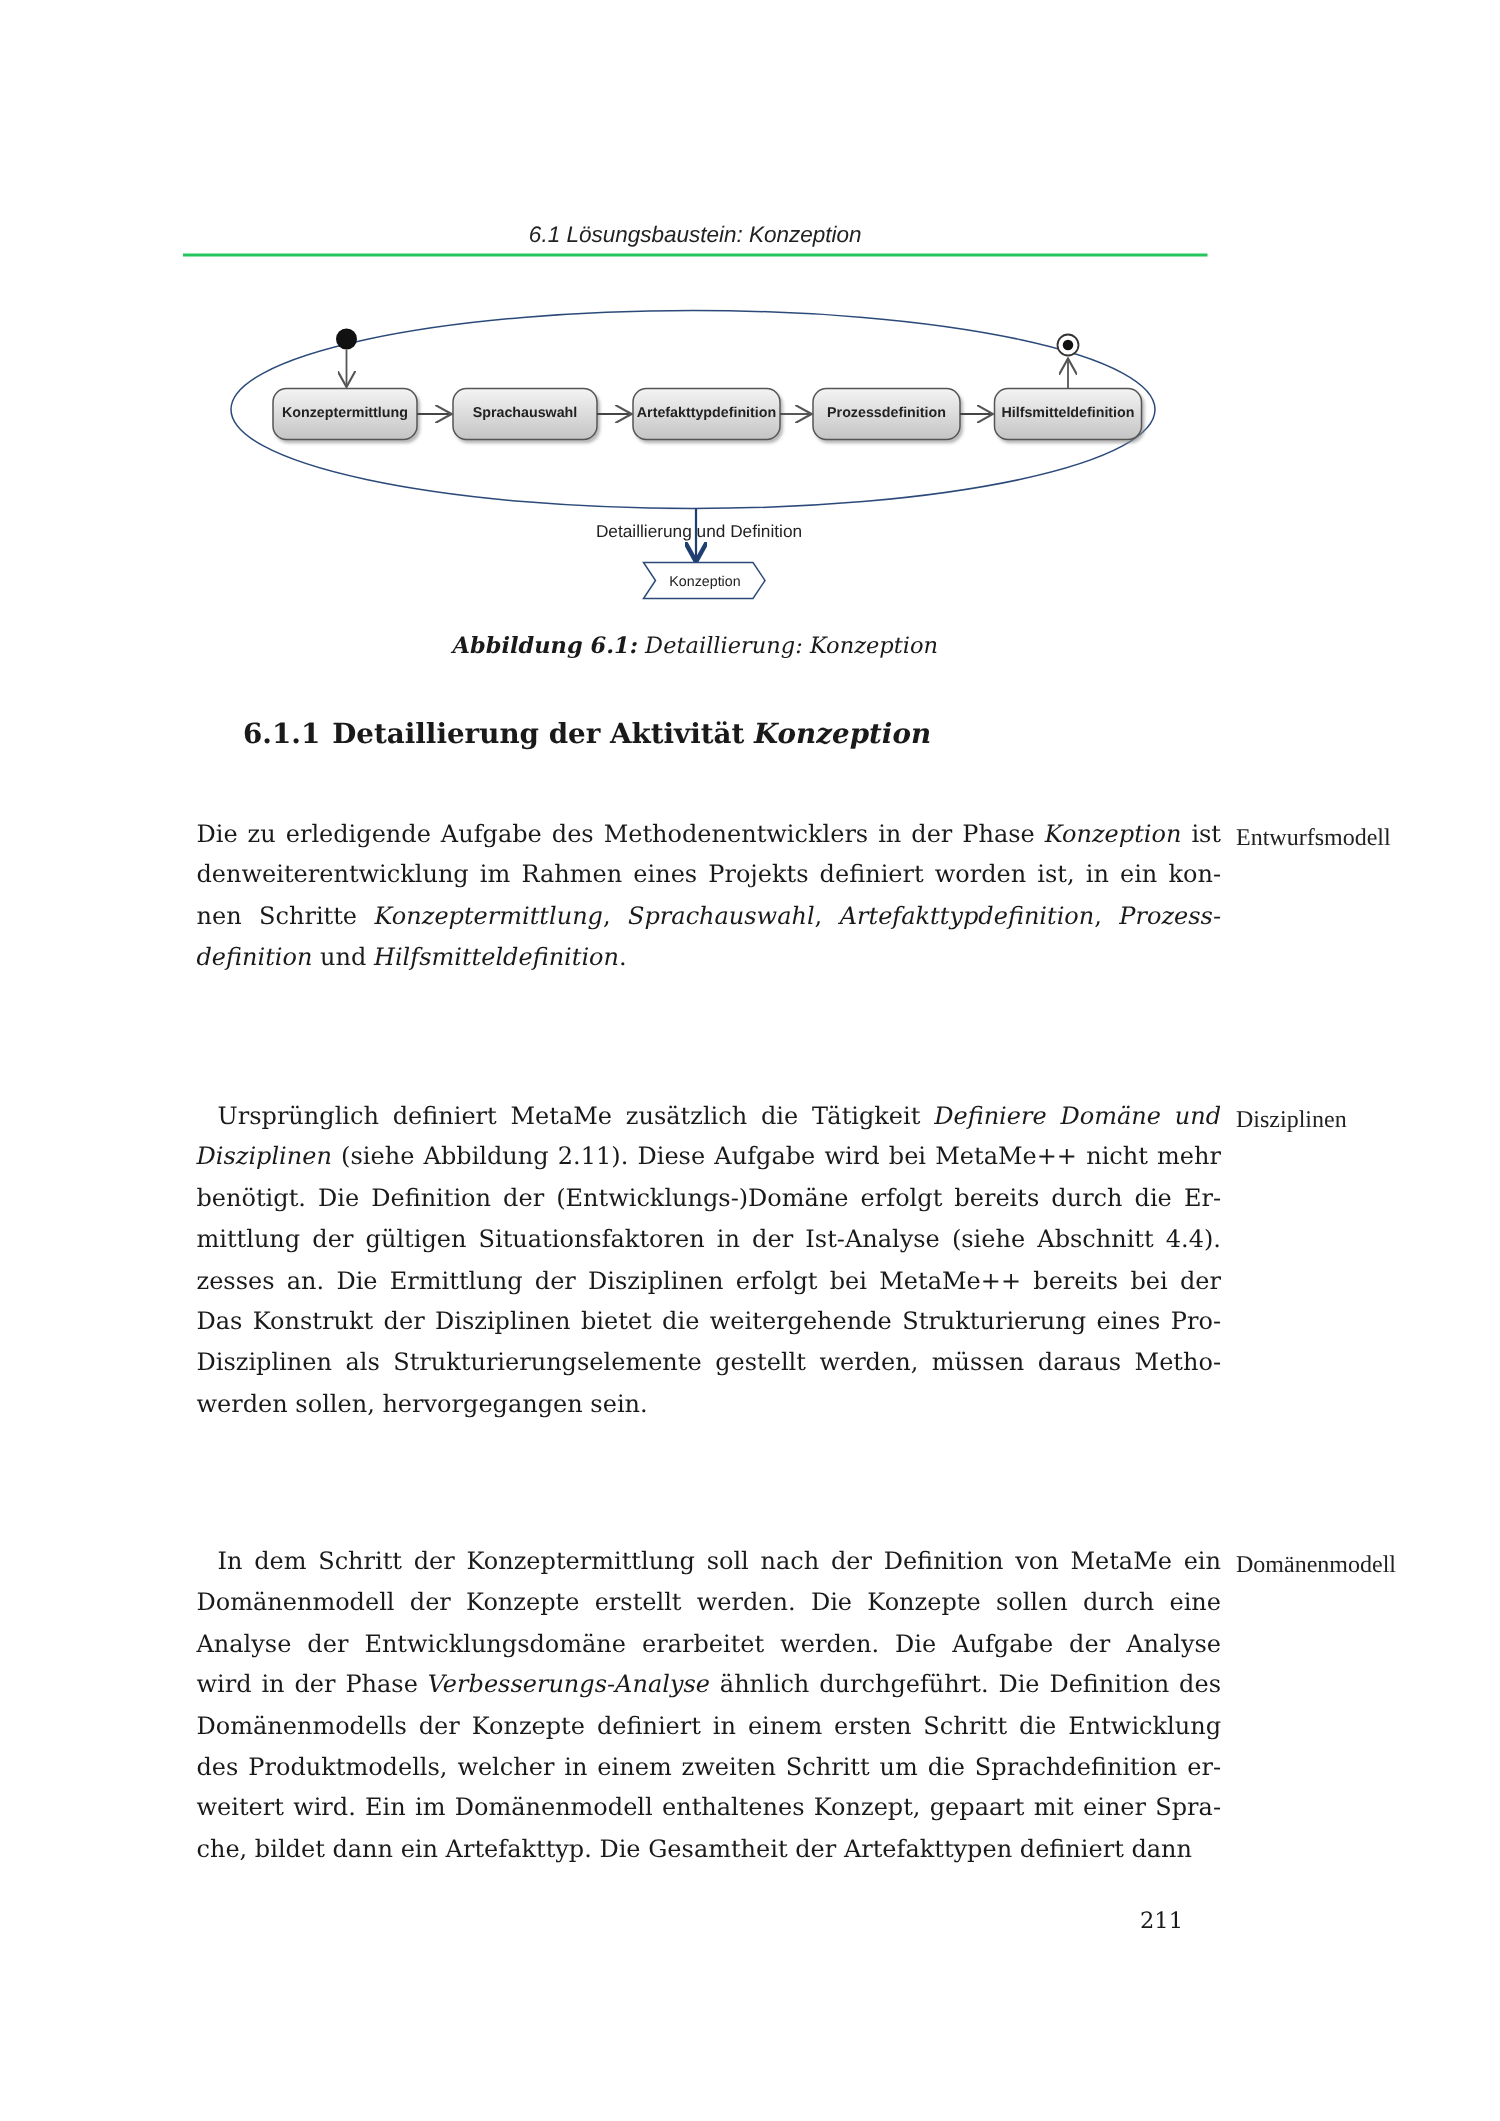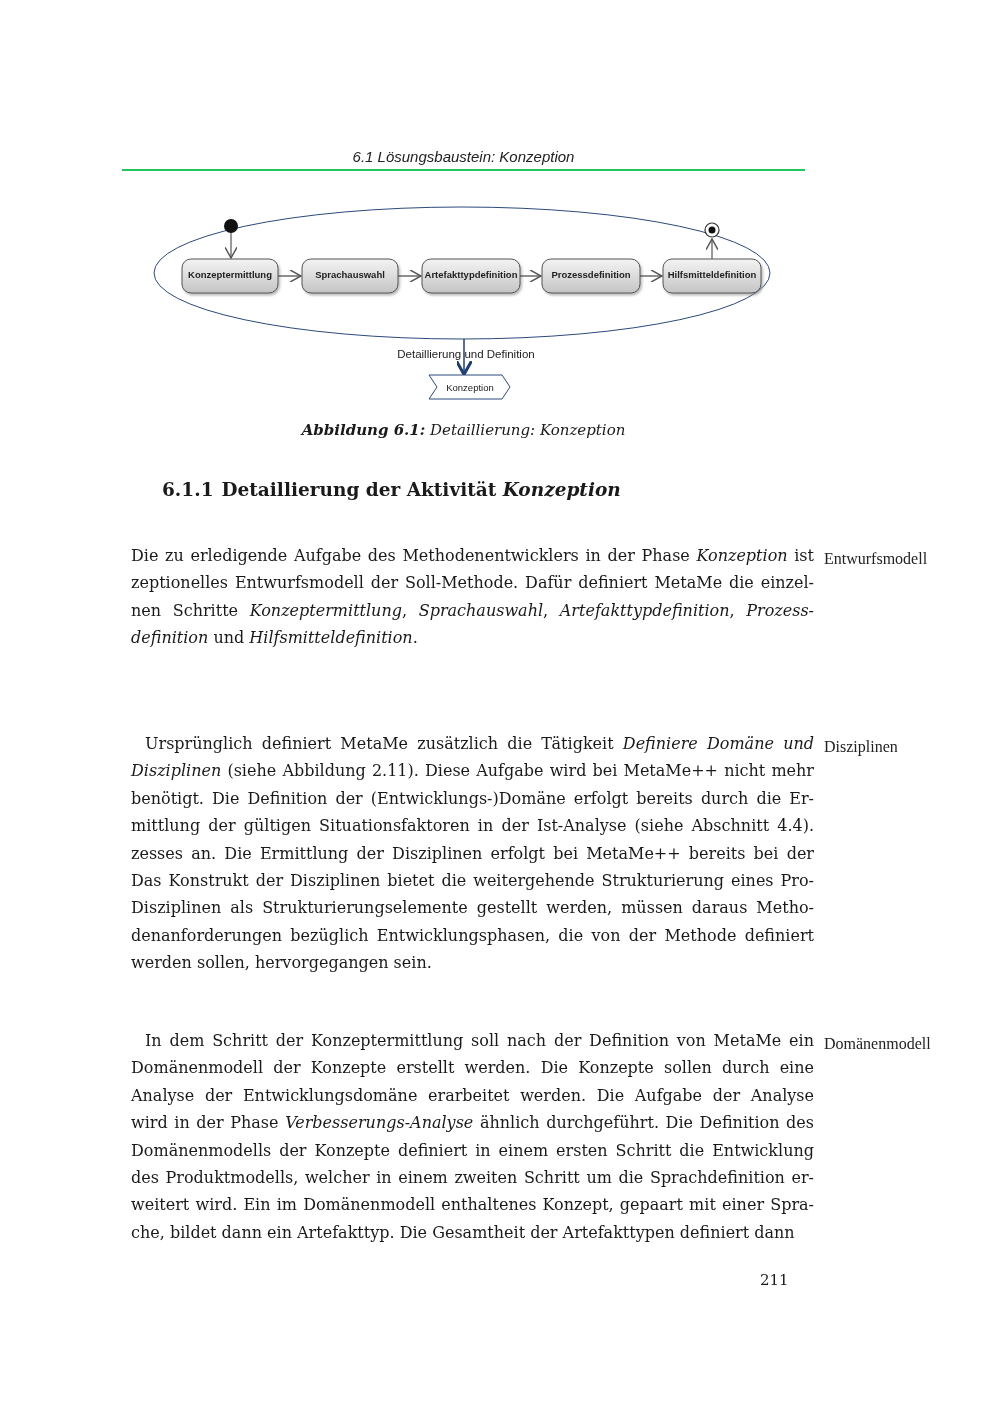--- a/index.html
+++ b/index.html
@@ -104,35 +104,34 @@
     <text x="320" y="190.5" text-anchor="middle" font-family="Liberation Sans, sans-serif" font-size="9.5" fill="#222">Konzeption</text>
   </svg>
 </div>
 
 <div class="caption"><b>Abbildung 6.1:</b><span> Detaillierung: Konzeption</span></div>
 
 <div class="section-title"><span class="num">6.1.1</span><span>Detaillierung der Aktivität </span><i>Konzeption</i></div>
 
 <div class="para" id="p0" style="top: 542px; text-indent: 0px;">
     <span class="line"><span>Die zu erledigende Aufgabe des Methodenentwicklers in der Phase </span><i>Konzeption</i><span> ist</span></span>
-    <span class="line"><span>zeptionelles Entwurfsmodell der Soll-Methode. Dafür definiert MetaMe die einzel-</span></span>
+    <span class="line"><span>denweiterentwicklung im Rahmen eines Projekts definiert worden ist, in ein kon-</span></span>
     <span class="line"><span>nen Schritte </span><i>Konzeptermittlung</i><span>, </span><i>Sprachauswahl</i><span>, </span><i>Artefakttypdefinition</i><span>, </span><i>Prozess-</i></span>
     <span class="line last"><i>definition</i><span> und </span><i>Hilfsmitteldefinition</i><span>.</span></span>
   </div>
 <div class="margin-note" style="top:550px;">Entwurfsmodell</div>
 
 <div class="para indent" id="p1" style="top: 730px; text-indent: 0px;">
     <span class="line" style="padding-left: 14px;"><span>Ursprünglich definiert MetaMe zusätzlich die Tätigkeit </span><i>Definiere Domäne und</i></span>
     <span class="line"><i>Disziplinen</i><span> (siehe Abbildung 2.11). Diese Aufgabe wird bei MetaMe++ nicht mehr</span></span>
     <span class="line"><span>benötigt. Die Definition der (Entwicklungs-)Domäne erfolgt bereits durch die Er-</span></span>
     <span class="line"><span>mittlung der gültigen Situationsfaktoren in der Ist-Analyse (siehe Abschnitt 4.4).</span></span>
     <span class="line"><span>zesses an. Die Ermittlung der Disziplinen erfolgt bei MetaMe++ bereits bei der</span></span>
     <span class="line"><span>Das Konstrukt der Disziplinen bietet die weitergehende Strukturierung eines Pro-</span></span>
     <span class="line"><span>Disziplinen als Strukturierungselemente gestellt werden, müssen daraus Metho-</span></span>
-    <span class="line"><span>denanforderungen bezüglich Entwicklungsphasen, die von der Methode definiert</span></span>
     <span class="line last"><span>werden sollen, hervorgegangen sein.</span></span>
   </div>
 <div class="margin-note" style="top:738px;">Disziplinen</div>
 
 <div class="para indent" id="p2" style="top: 1027px; text-indent: 0px;">
     <span class="line" style="padding-left: 14px;"><span>In dem Schritt der Konzeptermittlung soll nach der Definition von MetaMe ein</span></span>
     <span class="line"><span>Domänenmodell der Konzepte erstellt werden. Die Konzepte sollen durch eine</span></span>
     <span class="line"><span>Analyse der Entwicklungsdomäne erarbeitet werden. Die Aufgabe der Analyse</span></span>
     <span class="line"><span>wird in der Phase </span><i>Verbesserungs-Analyse</i><span> ähnlich durchgeführt. Die Definition des</span></span>
     <span class="line"><span>Domänenmodells der Konzepte definiert in einem ersten Schritt die Entwicklung</span></span>

